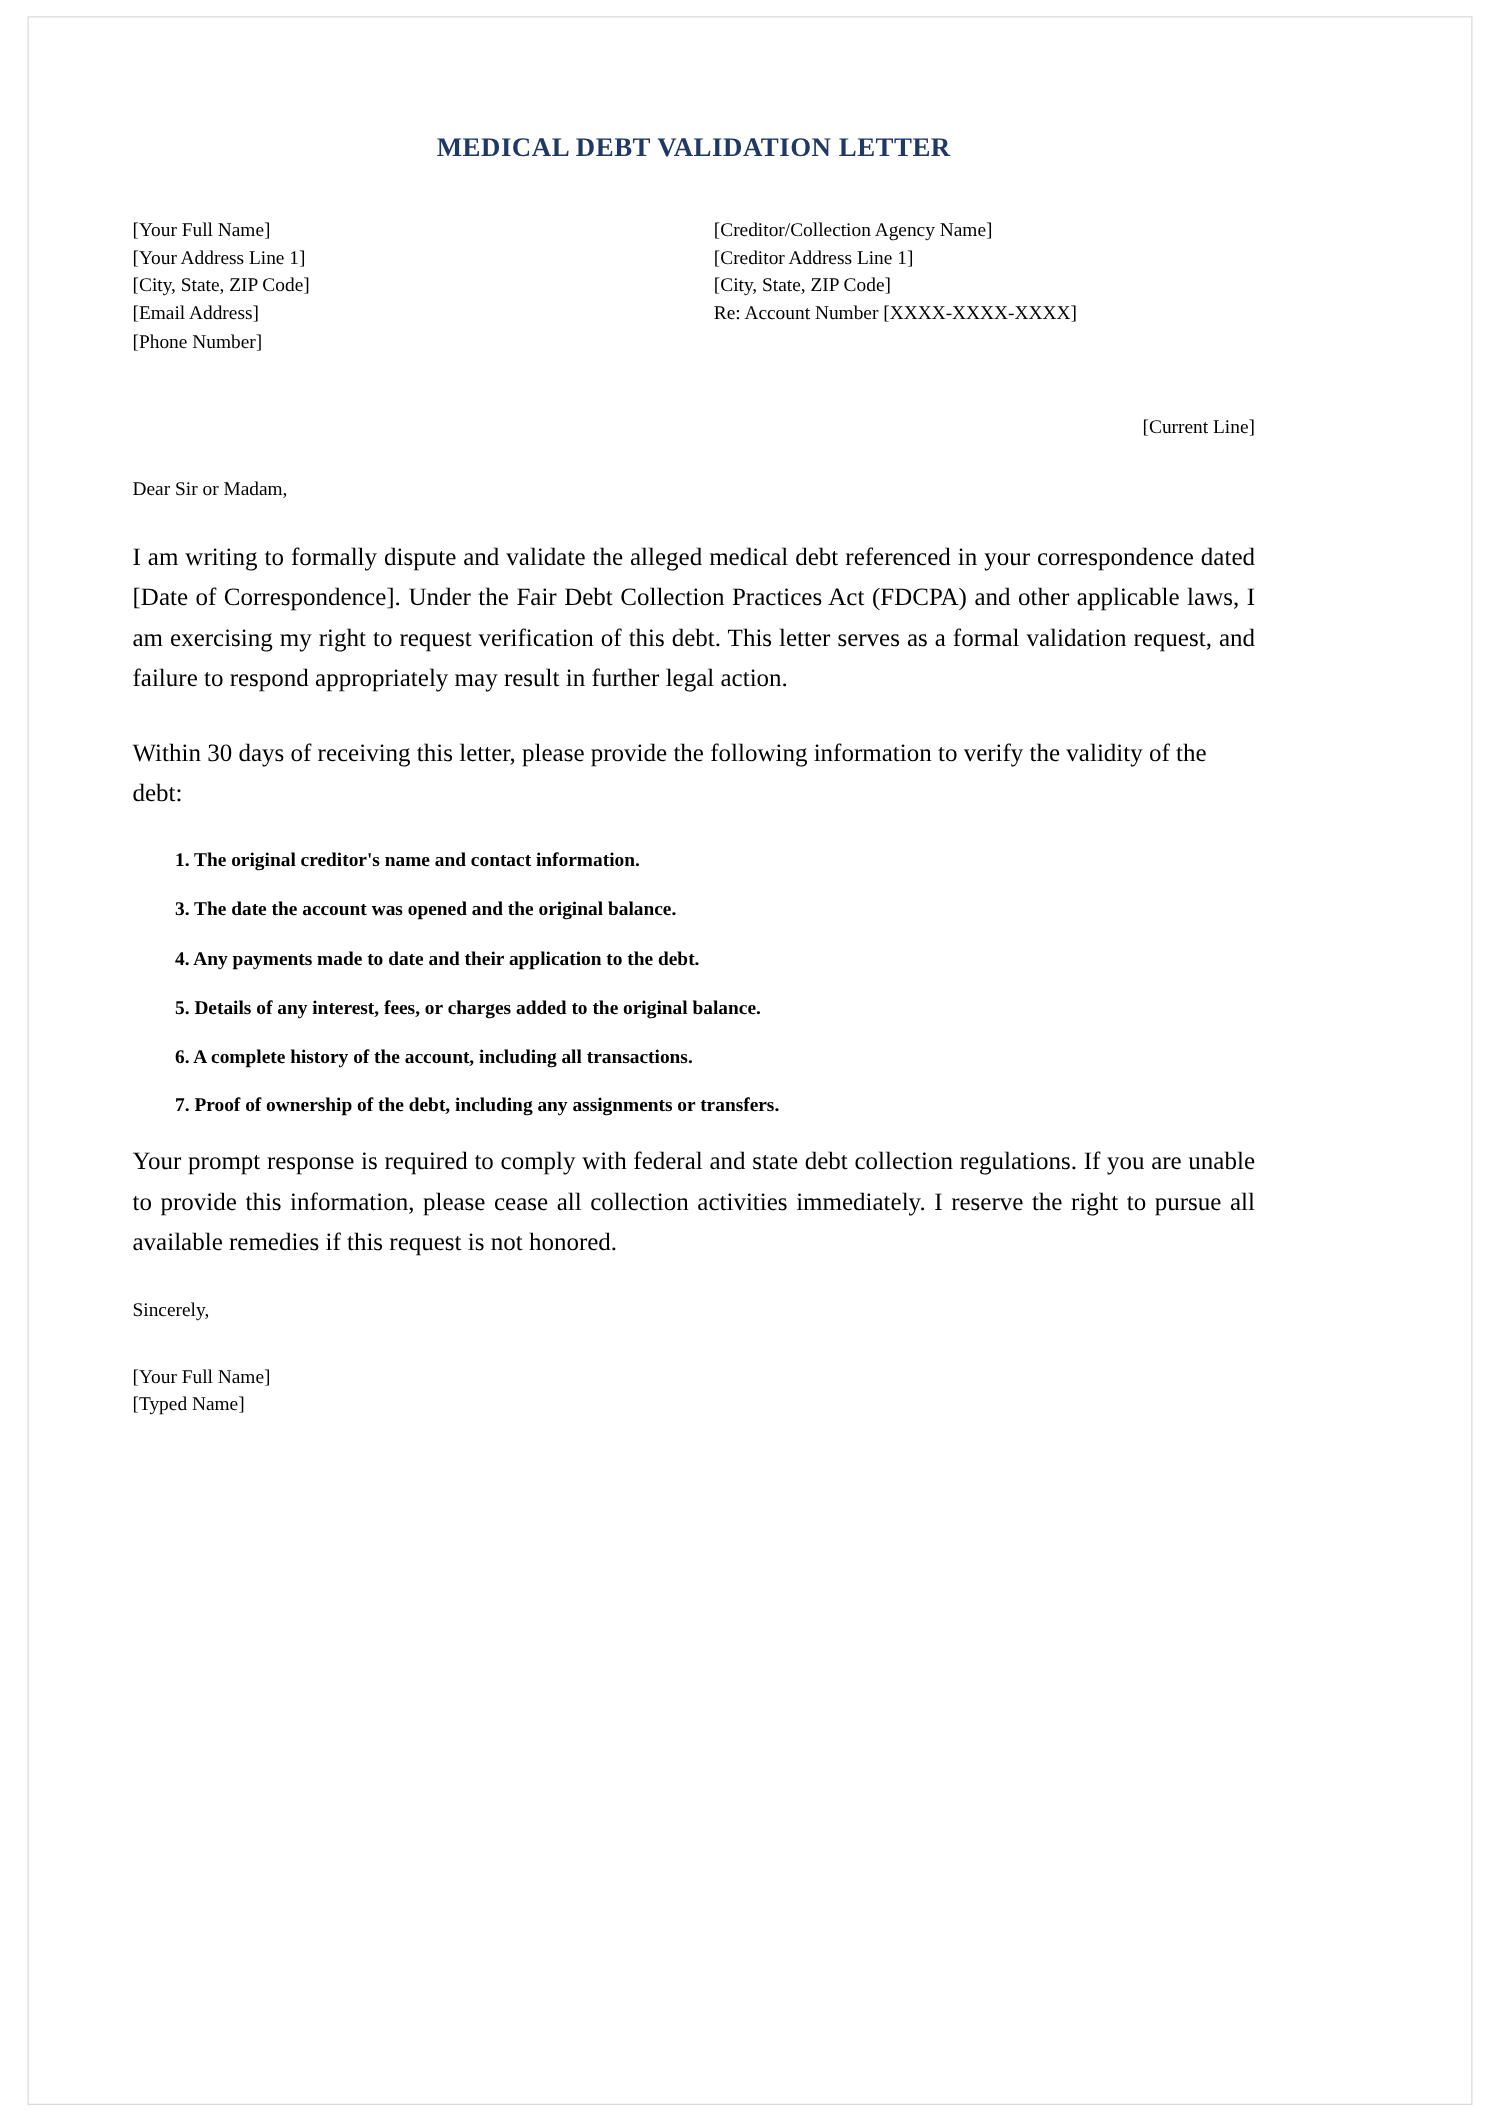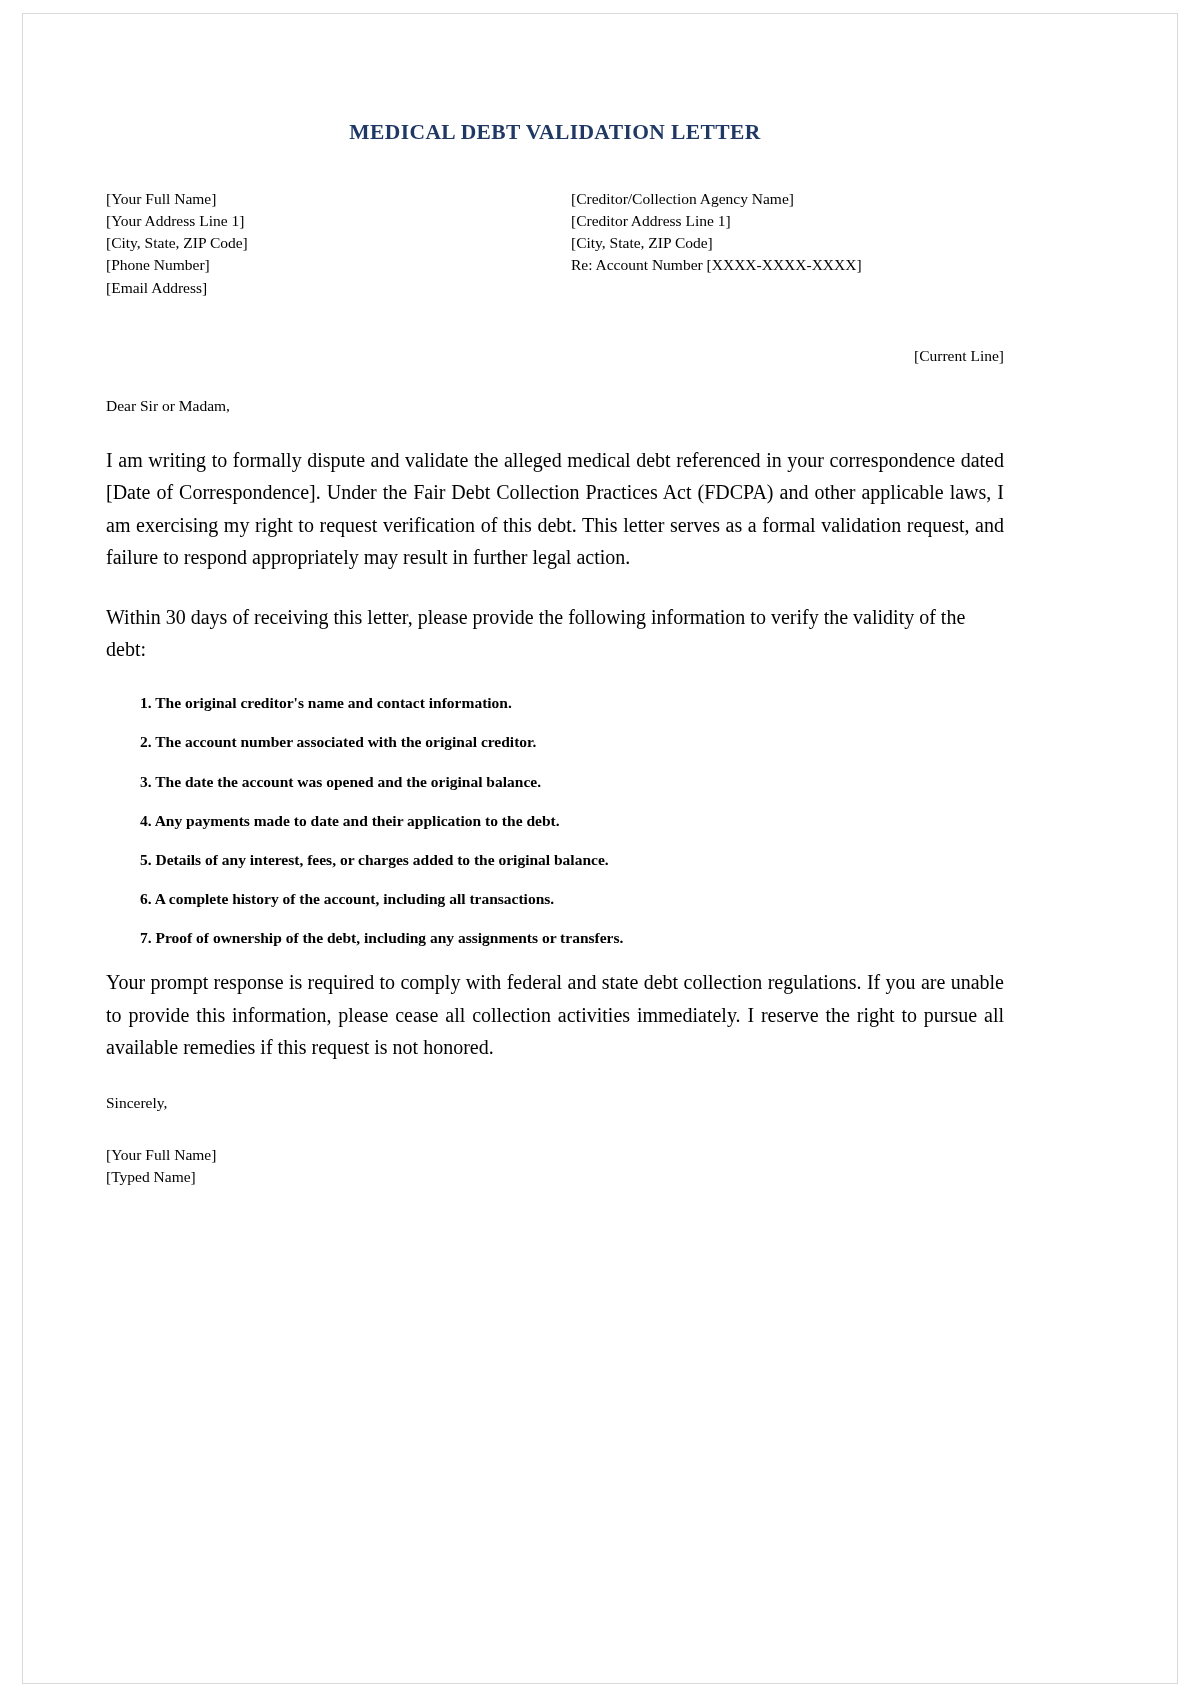--- a/index.html
+++ b/index.html
@@ -26,21 +26,21 @@
     left: 22px;
     top: 13px;
     right: 22px;
     bottom: 13px;
     border: 1px solid #d9d9d9;
     pointer-events: none;
   }
   .content {
     position: absolute;
     left: 106px;
-    top: 119px;
+    top: 105px;
     width: 898px;
   }
 
   .doc-title {
     text-align: center;
     color: #1f3864;
     font-weight: bold;
     font-size: 21.5px;
     letter-spacing: 0.4px;
     margin: 0 0 42px 0;
@@ -123,42 +123,41 @@
 
   <div class="content">
 
     <h1 class="doc-title">MEDICAL DEBT VALIDATION LETTER</h1>
 
     <div class="address-block">
       <div class="address-col left">
         <div class="address-line">[Your Full Name]</div>
         <div class="address-line">[Your Address Line 1]</div>
         <div class="address-line">[City, State, ZIP Code]</div>
+        <div class="address-line">[Email Address]</div>
         <div class="address-line">[Phone Number]</div>
-        <div class="address-line">[Email Address]</div>
       </div>
       <div class="address-col right">
         <div class="address-line">[Creditor/Collection Agency Name]</div>
         <div class="address-line">[Creditor Address Line 1]</div>
         <div class="address-line">[City, State, ZIP Code]</div>
         <div class="address-line">Re: Account Number [XXXX-XXXX-XXXX]</div>
       </div>
     </div>
 
     <div class="date-line">[Current Line]</div>
 
     <div class="salutation">Dear Sir or Madam,</div>
 
     <p class="body-par">I am writing to formally dispute and validate the alleged medical debt referenced in your correspondence dated [Date of Correspondence]. Under the Fair Debt Collection Practices Act (FDCPA) and other applicable laws, I am exercising my right to request verification of this debt. This letter serves as a formal validation request, and failure to respond appropriately may result in further legal action.</p>
 
     <p class="body-par last-left">Within 30 days of receiving this letter, please provide the following information to verify the validity of the debt:</p>
 
     <ol class="req-list">
       <li><span class="num">1.</span> <span>The original creditor's name and contact information.</span></li>
-      <li><span class="num">2.</span> <span>The account number associated with the original creditor.</span></li>
       <li><span class="num">3.</span> <span>The date the account was opened and the original balance.</span></li>
       <li><span class="num">4.</span> <span>Any payments made to date and their application to the debt.</span></li>
       <li><span class="num">5.</span> <span>Details of any interest, fees, or charges added to the original balance.</span></li>
       <li><span class="num">6.</span> <span>A complete history of the account, including all transactions.</span></li>
       <li><span class="num">7.</span> <span>Proof of ownership of the debt, including any assignments or transfers.</span></li>
     </ol>
 
     <p class="body-par">Your prompt response is required to comply with federal and state debt collection regulations. If you are unable to provide this information, please cease all collection activities immediately. I reserve the right to pursue all available remedies if this request is not honored.</p>
 
 

